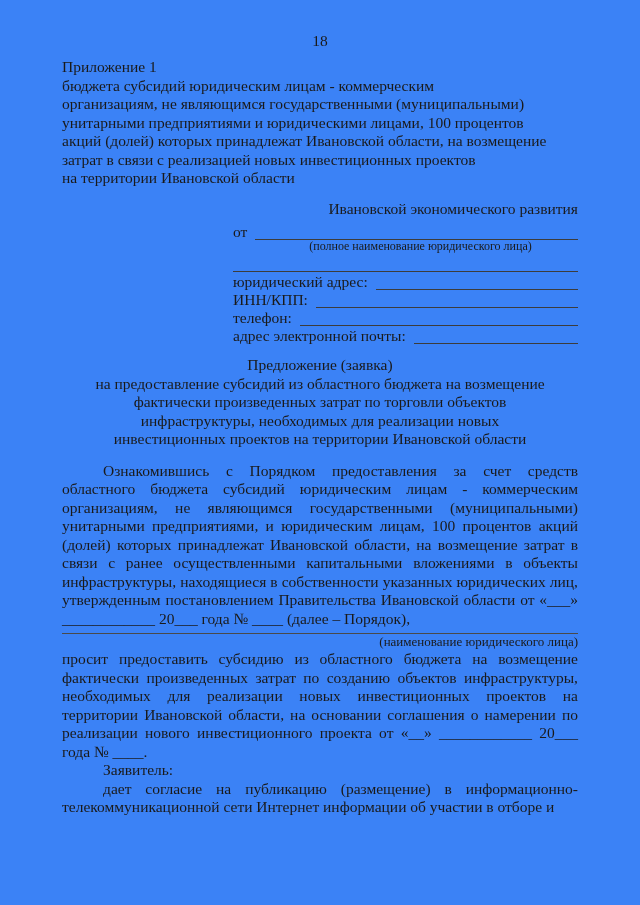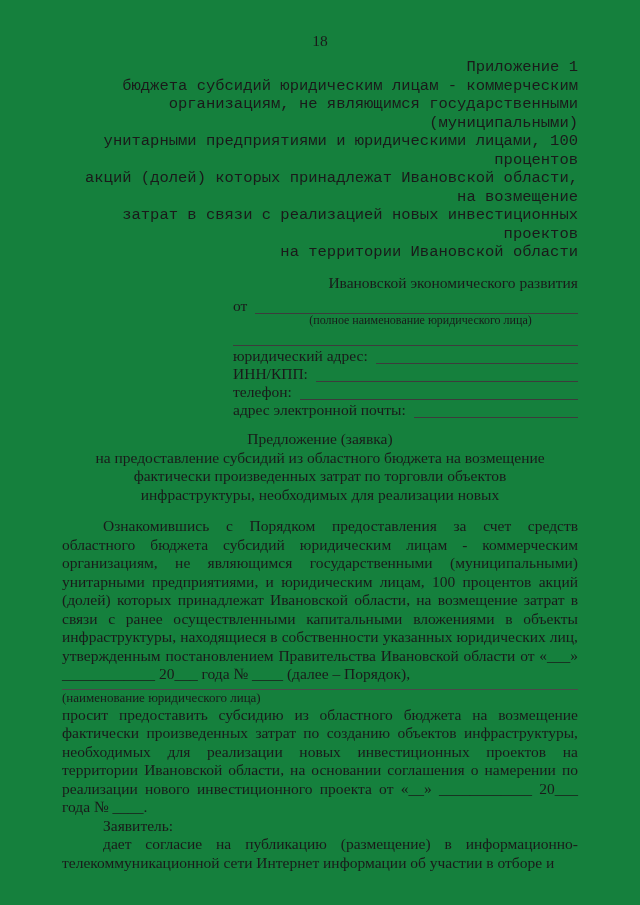--- a/index.html
+++ b/index.html
@@ -4,42 +4,42 @@
 <style>
   * { margin: 0; padding: 0; box-sizing: border-box; }
   html, body { background: #ffffff; }
   body {
     width: 640px; height: 905px;
     font-family: "Liberation Serif", "DejaVu Serif", serif;
     font-size: 15.5px;
     color: #1a1a1a;
     overflow: hidden;
   }
-  .page { width: 640px; height: 905px; padding: 32px 62px 0 62px; background: #15803d; }
+  .page { width: 640px; height: 905px; padding: 32px 62px 0 62px; background: #3b82f6; }
 
   .page-number { text-align: center; line-height: 18px; }
 
-  .appendix { text-align: right; margin-top: 8px; line-height: 18.5px; font-family: Liberation Mono, monospace; }
+  .appendix { text-align: left; margin-top: 8px; line-height: 18.5px; }
   .dept     { text-align: right; margin-top: 12px; line-height: 18.5px; }
 
   .form { margin-left: 171px; margin-top: 4px; }
   .form-row { display: flex; align-items: flex-end; height: 18px; line-height: 17px; }
   .f-label { white-space: nowrap; padding-right: 8px; }
   .fill { flex: 1 1 auto; border-bottom: 1px solid #3c3c3c; height: 100%; }
   .form-caption {
     font-size: 12px; line-height: 13px; height: 14px;
     text-align: center; padding-left: 30px;
   }
 
   .title { text-align: center; font-weight: normal; margin-top: 12px; line-height: 18.5px; }
 
   .para { text-align: justify; line-height: 18.5px; }
   .p-intro { margin-top: 13px; text-indent: 41px; }
   .rule { border-top: 1px solid #4a4a4a; margin-top: 5px; }
-  .name-caption { text-align: left; font-size: 13px; line-height: 16px; }
+  .name-caption { text-align: right; font-size: 13px; line-height: 16px; }
   .applicant { text-indent: 41px; line-height: 18.5px; text-align: left; }
   .p-consent { text-indent: 41px; }
 </style>
 </head>
 <body>
 
 <div class="page">
 
   <div class="page-number">18</div>
 
@@ -83,20 +83,21 @@
       <span class="f-label">адрес электронной почты:</span>
       <span class="fill"></span>
     </div>
   </div>
 
   <div class="title">
     <div>Предложение (заявка)</div>
     <div>на предоставление субсидий из областного бюджета на возмещение</div>
     <div>фактически произведенных затрат по торговли объектов</div>
     <div>инфраструктуры, необходимых для реализации новых</div>
+    <div>инвестиционных проектов на территории Ивановской области</div>
   </div>
 
   <p class="para p-intro">Ознакомившись с Порядком предоставления за счет средств областного бюджета субсидий юридическим лицам - коммерческим организациям, не являющимся государственными (муниципальными) унитарными предприятиями, и юридическим лицам, 100 процентов акций (долей) которых принадлежат Ивановской области, на возмещение затрат в связи с ранее осуществленными капитальными вложениями в объекты инфраструктуры, находящиеся в собственности указанных юридических лиц, утвержденным постановлением Правительства Ивановской области от «___» ____________ 20___ года № ____ (далее – Порядок),</p>
 
   <div class="rule"></div>
   <div class="name-caption">(наименование юридического лица)</div>
 
   <p class="para">просит предоставить субсидию из областного бюджета на возмещение фактически произведенных затрат по созданию объектов инфраструктуры, необходимых для реализации новых инвестиционных проектов на территории Ивановской области, на основании соглашения о намерении по реализации нового инвестиционного проекта от «__» ____________ 20___ года № ____.</p>
 
   <p class="applicant">Заявитель:</p>

